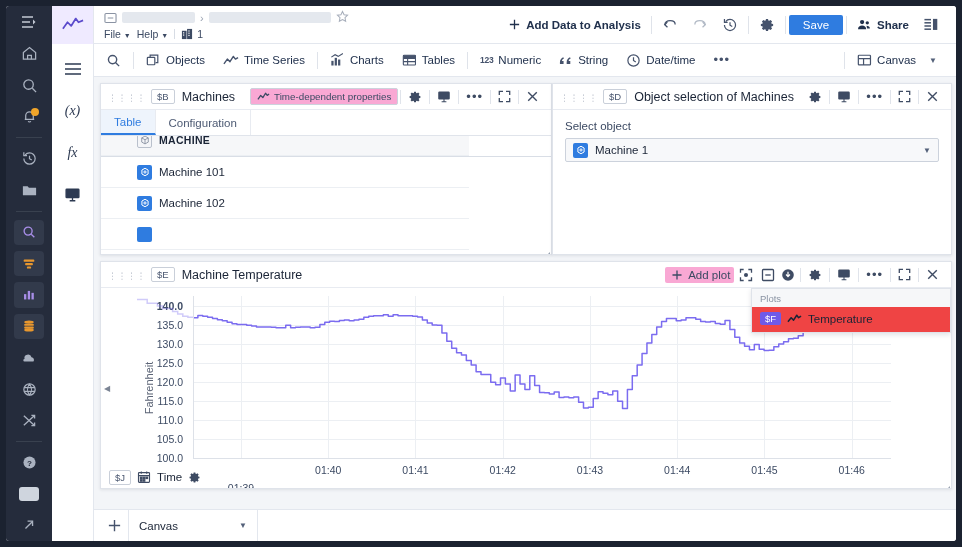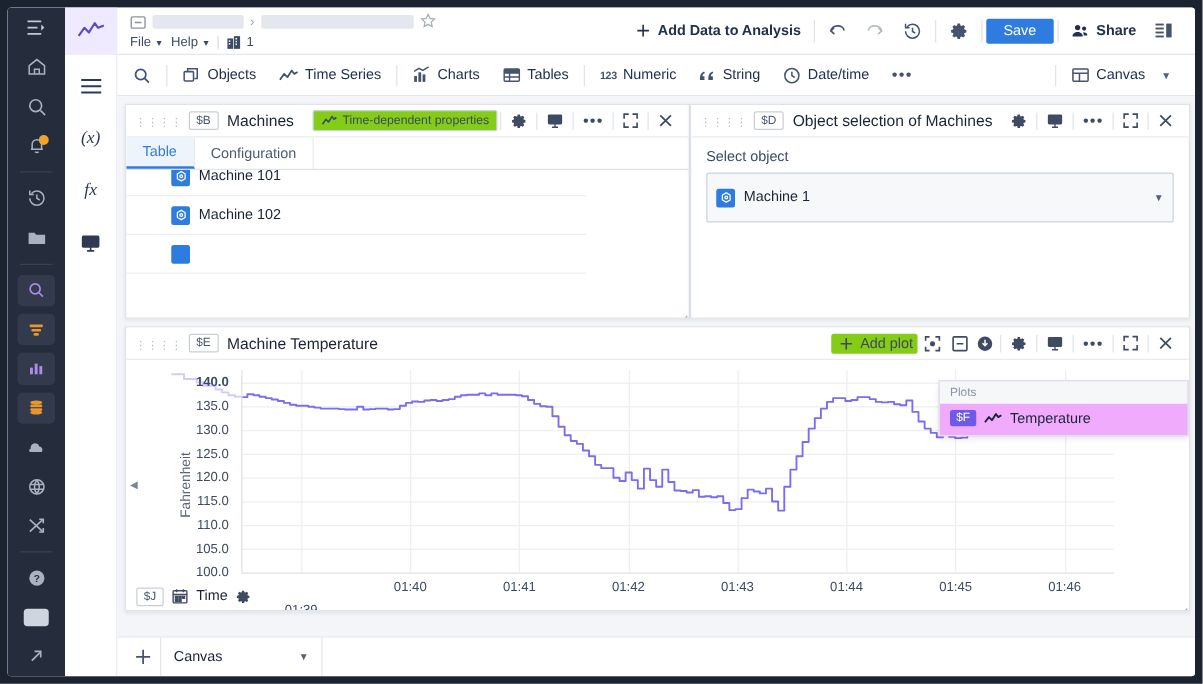--- a/index.html
+++ b/index.html
@@ -155,21 +155,21 @@
     border: 1px solid #c9cfd9; border-radius: 2px;
     font-size: 9.5px; color: #4a5770; padding: 1px 5px;
     margin-right: 7px; background: #fff;
   }
   .p-title { font-size: 12.5px; color: #1a2436; white-space: nowrap; }
   .p-spacer { flex: 1 1 auto; }
   .tdp-btn {
     display: flex; align-items: center; gap: 4px;
     border: 1px solid #ccd2dc; border-radius: 2px;
     font-size: 9.8px; color: #3c4a63; padding: 2px 6px;
-    cursor: pointer; white-space: nowrap; background: #84cc16;
+    cursor: pointer; white-space: nowrap; background: #f9a8d4;
   }
   .p-ico { color: #3e4b63; padding: 0 5px; cursor: pointer; display: flex; align-items: center; }
   .p-vsep { width: 1px; height: 14px; background: #e0e4eb; margin: 0 2px; }
   .p-dots { color: #3e4b63; padding: 0 5px; cursor: pointer; font-size: 13px; line-height: 6px; letter-spacing: 1px; }
 
   
   .tabs { height: 26px; flex: 0 0 26px; display: flex; border-bottom: 1px solid #e0e4eb; }
   .tab {
     padding: 0 13px; display: flex; align-items: center;
     font-size: 11.5px; color: #4d5a73; cursor: pointer;
@@ -208,32 +208,32 @@
   .resize-h {
     position: absolute; right: 1px; bottom: 1px;
     width: 8px; height: 8px; cursor: nwse-resize;
     color: #9aa3b2;
   }
 
   
   .os-body { flex: 1 1 auto; padding: 10px 12px; }
   .os-label { font-size: 11.5px; color: #3c4a63; margin-bottom: 6px; }
   .os-select {
-    height: 40px; border: 1px solid #ccd2dc; border-radius: 2px;
+    height: 24px; border: 1px solid #ccd2dc; border-radius: 2px;
     background: #f7f8fa; display: flex; align-items: center;
     padding: 0 7px; cursor: pointer;
   }
   .os-select .val { font-size: 11.5px; color: #1a2436; }
   .caret { margin-left: auto; color: #54617a; font-size: 8px; }
 
   
   .chart-body { flex: 1 1 auto; position: relative; overflow: hidden; background: #fff; }
   .plots-pop {
-    position: absolute; right: 0; top: 16px; width: 200px;
-    background: #f0abfc; border: 1px solid #dfe3ea;
+    position: absolute; right: 0; top: 0; width: 200px;
+    background: #ef4444; border: 1px solid #dfe3ea;
     box-shadow: 0 2px 5px rgba(30,40,60,0.13);
     z-index: 30;
   }
   .plots-hd { font-size: 9.5px; color: #8a93a3; padding: 4px 8px 3px; background: #f6f7f9; }
   .plots-row { display: flex; align-items: center; gap: 6px; padding: 5px 8px 7px; cursor: pointer; }
   .plots-chip {
     background: #6e5ae8; color: #fff; font-size: 9.5px;
     padding: 1px 5px; border-radius: 2px;
   }
   .plots-lbl { font-size: 11.5px; color: #1a2436; }
@@ -652,20 +652,29 @@
           </span>
         </div>
 
         <div class="tabs">
           <div class="tab active">Table</div>
           <div class="tab">Configuration</div>
         </div>
 
         <div class="tbl">
           <div class="tbl-inner">
+            <div class="trow head" style="width:368px">
+              <span class="cube-grey">
+                <svg width="10" height="10" viewBox="0 0 11 11" fill="none" stroke="currentColor" stroke-width="1">
+                    <path d="M5.5 1.2l3.6 2v4.6l-3.6 2-3.6-2V3.2z"></path>
+                    <path d="M1.9 3.2l3.6 2 3.6-2M5.5 5.2v4.6"></path>
+                  </svg>
+              </span>
+              <span>MACHINE</span>
+            </div>
             <div class="trow-divider"></div>
             <div class="trow" style="width:368px">
               <span class="cube-blue">
                 <svg width="10" height="10" viewBox="0 0 11 11" fill="none" stroke="currentColor" stroke-width="1.1">
                     <path d="M5.5 1.4l3.4 1.9v4.4L5.5 9.6 2.1 7.7V3.3z"></path>
                     <circle cx="5.5" cy="5.5" r="1.2"></circle>
                   </svg>
               </span>
               <span>Machine 101</span>
             </div>

